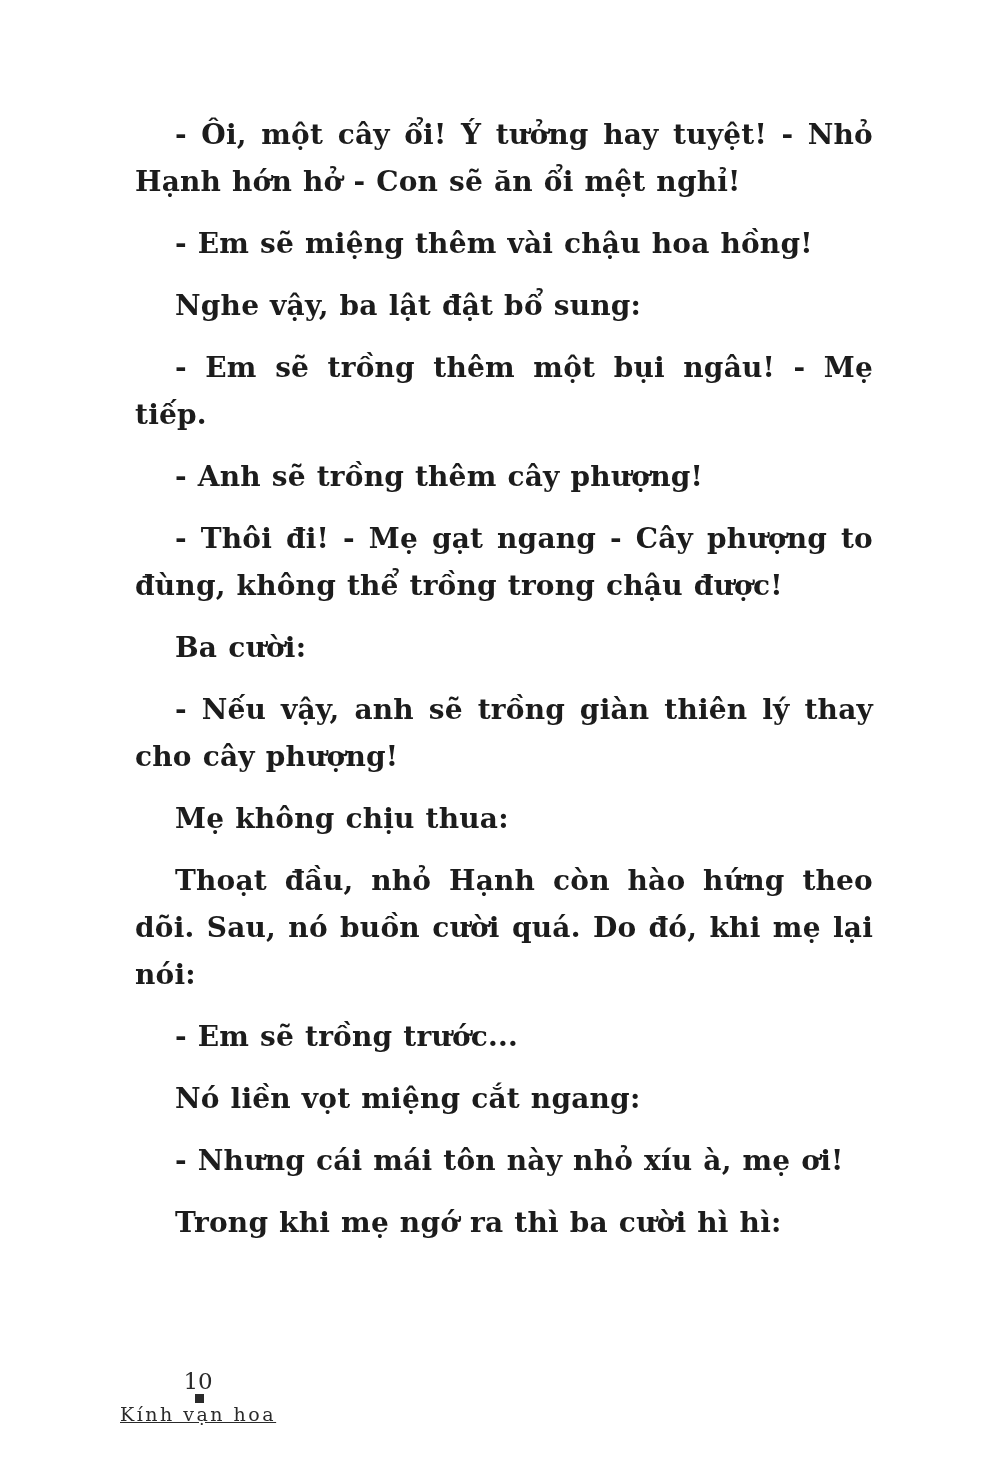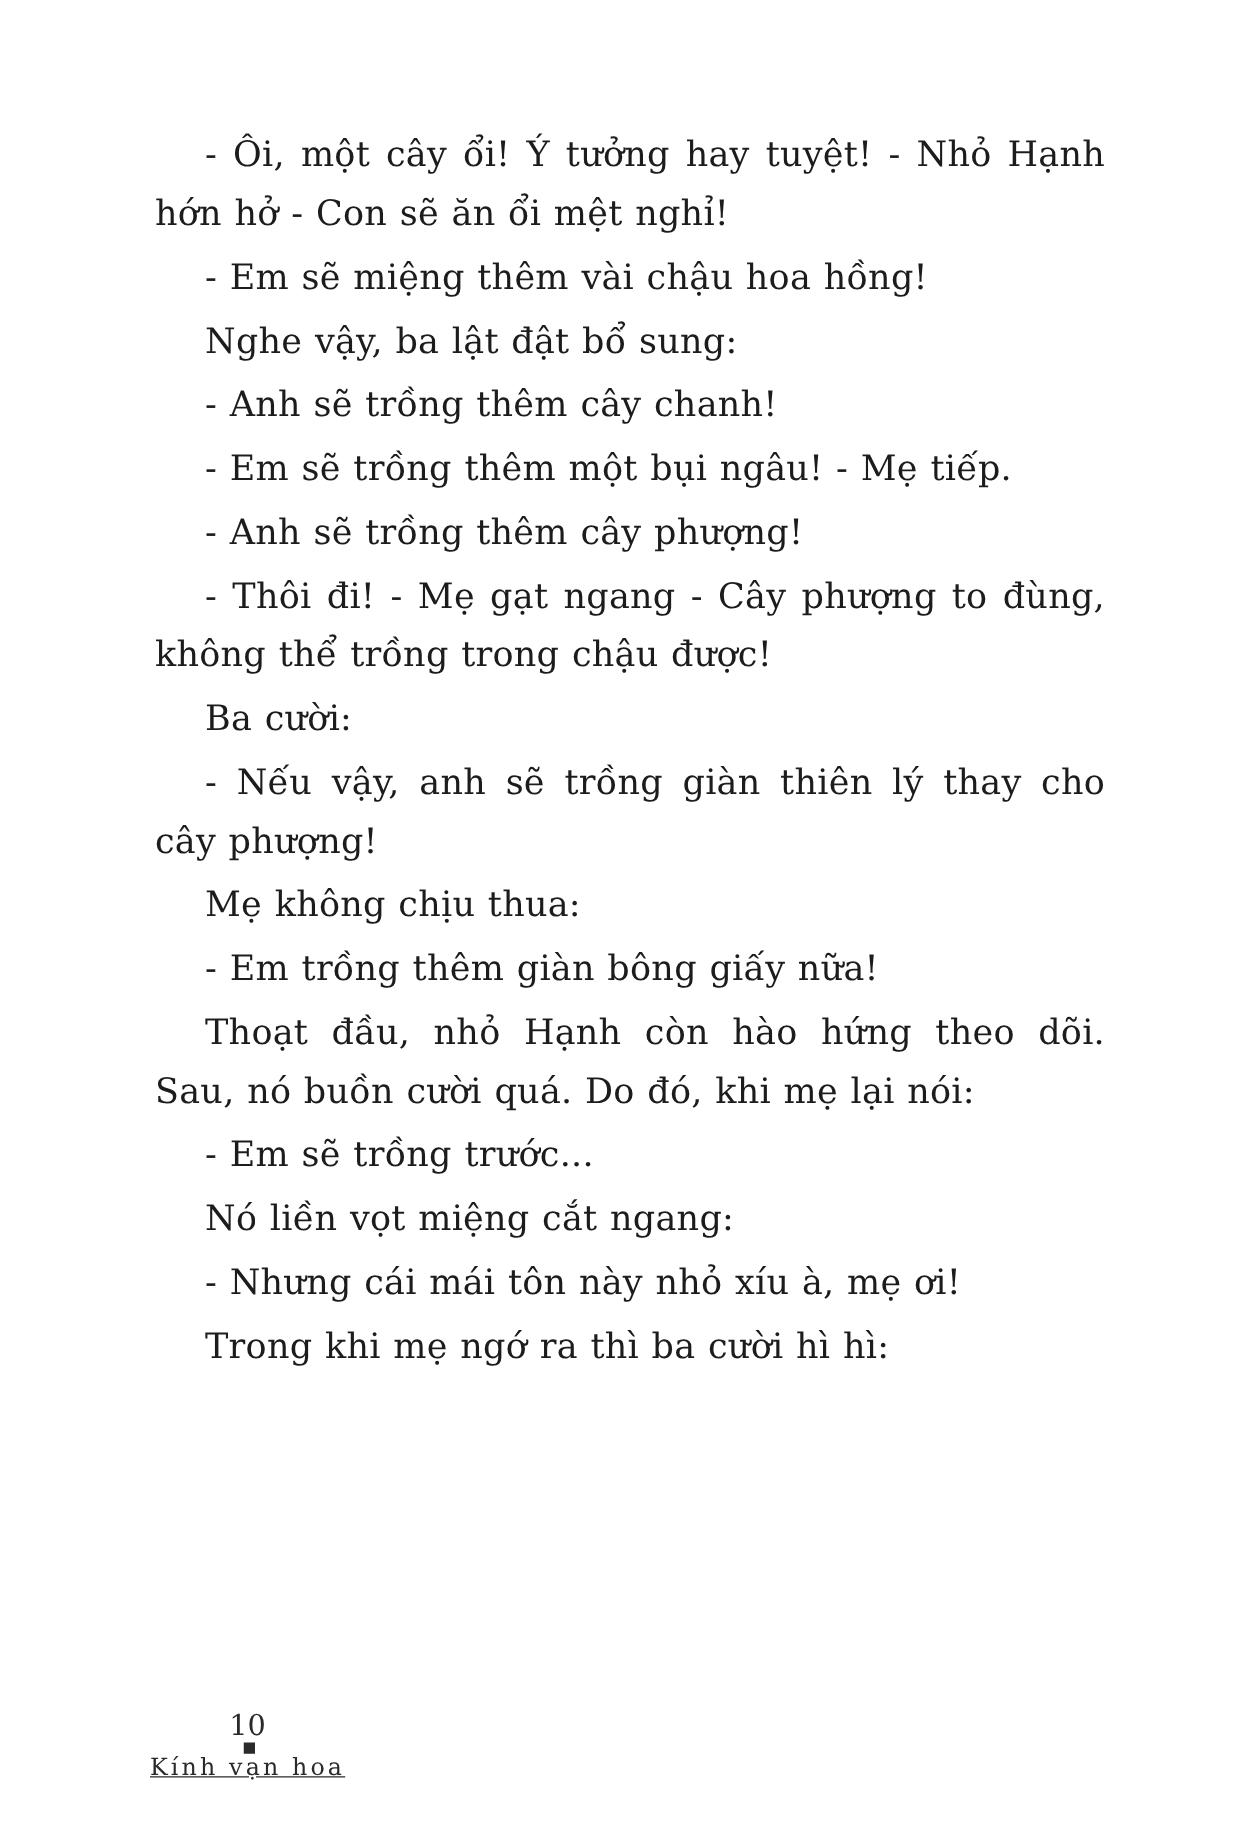--- a/index.html
+++ b/index.html
@@ -18,27 +18,28 @@
   .page {
     position: absolute;
     top: 0; left: 0;
     width: 1000px;
     height: 1459px;
     background: #ffffff;
     box-sizing: border-box;
     padding: 96px 112px 0 120px;
   }
   .text-block p {
-    margin: 4px;
+    margin: 15px;
     font-size: 28px;
     line-height: 47px;
     text-align: justify;
     text-indent: 40px;
     letter-spacing: 0.2px;
     word-spacing: 1px;
+    font-weight: bold;
   }
   .footer {
     position: absolute;
     left: 120px;
     top: 1368px;
     display: flex;
     align-items: center;
     color: #2a2a2a;
     flex-direction: column;
   }
@@ -61,28 +62,26 @@
   }
 </style>
 </head>
 <body>
 
 <div class="page">
   <div class="text-block">
     <p>- Ôi, một cây ổi! Ý tưởng hay tuyệt! - Nhỏ Hạnh hớn hở - Con sẽ ăn ổi mệt nghỉ!</p>
     <p>- Em sẽ miệng thêm vài chậu hoa hồng!</p>
     <p>Nghe vậy, ba lật đật bổ sung:</p>
-    <p>- Anh sẽ trồng thêm cây chanh!</p>
     <p>- Em sẽ trồng thêm một bụi ngâu! - Mẹ tiếp.</p>
     <p>- Anh sẽ trồng thêm cây phượng!</p>
     <p>- Thôi đi! - Mẹ gạt ngang - Cây phượng to đùng, không thể trồng trong chậu được!</p>
     <p>Ba cười:</p>
     <p>- Nếu vậy, anh sẽ trồng giàn thiên lý thay cho cây phượng!</p>
     <p>Mẹ không chịu thua:</p>
-    <p>- Em trồng thêm giàn bông giấy nữa!</p>
     <p>Thoạt đầu, nhỏ Hạnh còn hào hứng theo dõi. Sau, nó buồn cười quá. Do đó, khi mẹ lại nói:</p>
     <p>- Em sẽ trồng trước...</p>
     <p>Nó liền vọt miệng cắt ngang:</p>
     <p>- Nhưng cái mái tôn này nhỏ xíu à, mẹ ơi!</p>
     <p>Trong khi mẹ ngớ ra thì ba cười hì hì:</p>
   </div>
 
   <div class="footer">
     <span class="page-num">10</span>
     <span class="sq"></span>

